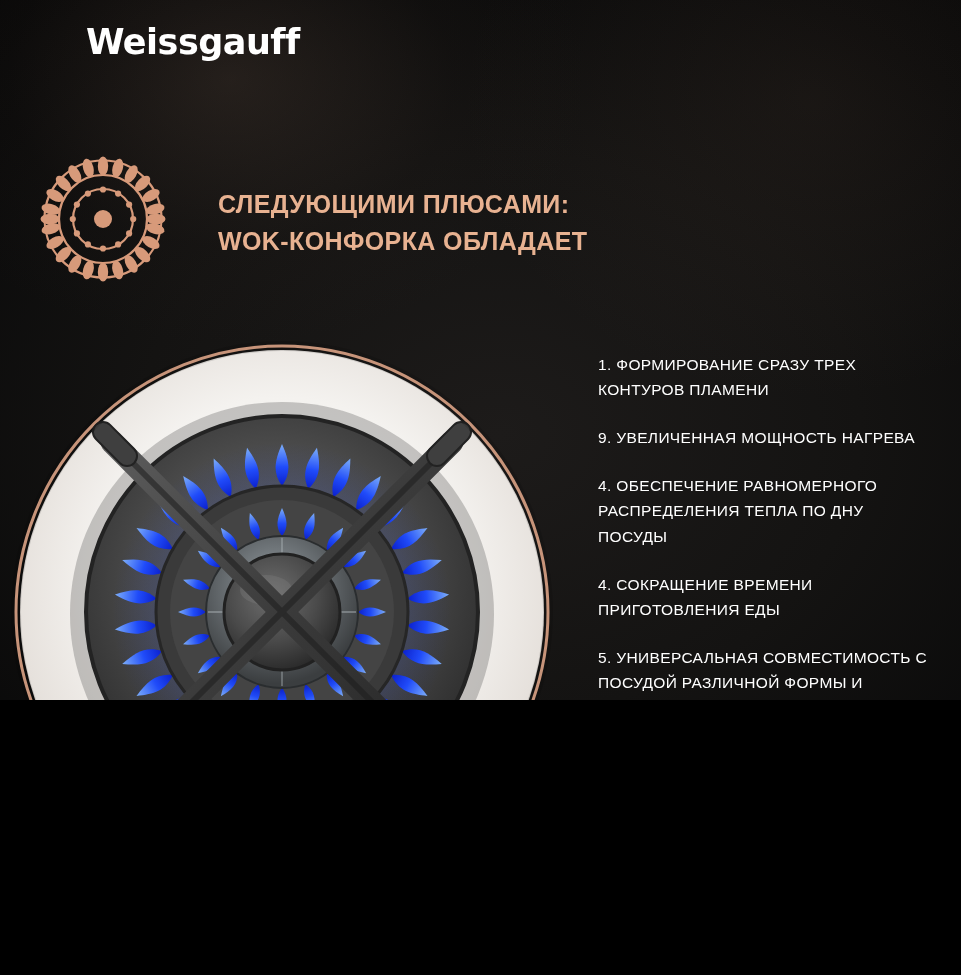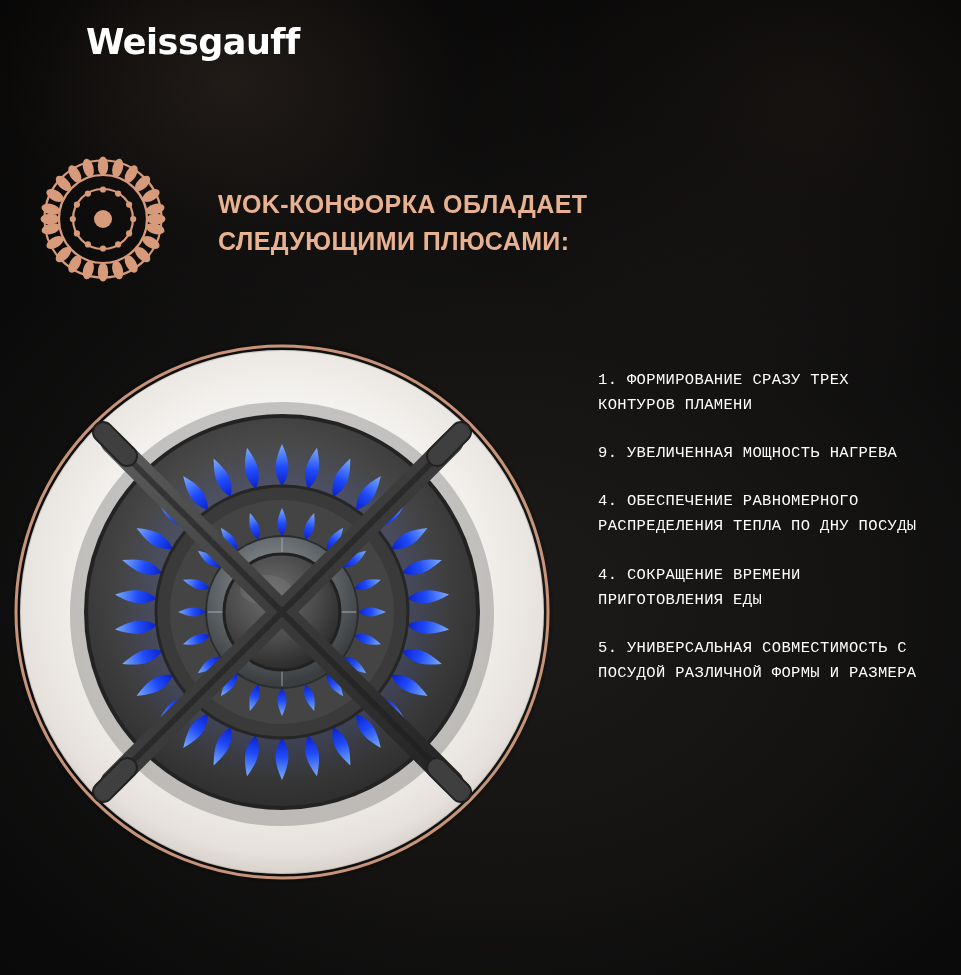--- a/index.html
+++ b/index.html
@@ -6,21 +6,21 @@
     margin: 0;
     padding: 0;
     background: #000;
   }
   body {
     font-family: "Liberation Sans", sans-serif;
   }
   .page {
     position: relative;
     width: 961px;
-    height: 975px;
+    height: 700px;
     overflow: hidden;
     background:
       radial-gradient(ellipse 900px 700px at 52% 62%, #1d1b1a 0%, #141312 40%, #0a0a0a 70%, #050505 100%),
       linear-gradient(160deg, #2a2522 0%, #14100e 45%, #050505 100%);
   }
   
   .page::before {
     content: "";
     position: absolute;
     left: -120px; top: -180px;
@@ -72,24 +72,23 @@
     top: 140px;
     width: 158px;
     height: 158px;
     z-index: 20;
   }
 
   
   .benefits {
     position: absolute;
     left: 598px;
-    top: 368px;
+    top: 352px;
     width: 330px;
     z-index: 20;
-    font-family: Liberation Mono, monospace;
   }
   .benefit {
     color: #ffffff;
     font-size: 15.5px;
     line-height: 1.62;
     letter-spacing: 0.35px;
     margin-bottom: 23px;
     font-weight: normal;
   }
   .benefit:last-child { margin-bottom: 0; }
@@ -161,22 +160,22 @@
         <ellipse cx="26.8" cy="69.2" rx="5.2" ry="9.5" transform="rotate(-75 26.8 69.2)"></ellipse>
         <ellipse cx="31" cy="55.5" rx="5.2" ry="9.5" transform="rotate(-60 31 55.5)"></ellipse>
         <ellipse cx="39.4" cy="43.4" rx="5.2" ry="9.5" transform="rotate(-45 39.4 43.4)"></ellipse>
         <ellipse cx="50.8" cy="34" rx="5.2" ry="9.5" transform="rotate(-30 50.8 34)"></ellipse>
         <ellipse cx="64.3" cy="28" rx="5.2" ry="9.5" transform="rotate(-15 64.3 28)"></ellipse>
       </g>
     </svg>
   </div>
 
   <div class="headline">
+    <span>СЛЕДУЮЩИМИ ПЛЮСАМИ:</span>
     <span>WOK-КОНФОРКА ОБЛАДАЕТ</span>
-    <span>СЛЕДУЮЩИМИ ПЛЮСАМИ:</span>
   </div>
 
   <div class="benefits">
     <div class="benefit">1. ФОРМИРОВАНИЕ СРАЗУ ТРЕХ КОНТУРОВ ПЛАМЕНИ</div>
     <div class="benefit">9. УВЕЛИЧЕННАЯ МОЩНОСТЬ НАГРЕВА</div>
     <div class="benefit">4. ОБЕСПЕЧЕНИЕ РАВНОМЕРНОГО РАСПРЕДЕЛЕНИЯ ТЕПЛА ПО ДНУ ПОСУДЫ</div>
     <div class="benefit">4. СОКРАЩЕНИЕ ВРЕМЕНИ ПРИГОТОВЛЕНИЯ ЕДЫ</div>
     <div class="benefit">5. УНИВЕРСАЛЬНАЯ СОВМЕСТИМОСТЬ С ПОСУДОЙ РАЗЛИЧНОЙ ФОРМЫ И РАЗМЕРА</div>
   </div>
 

